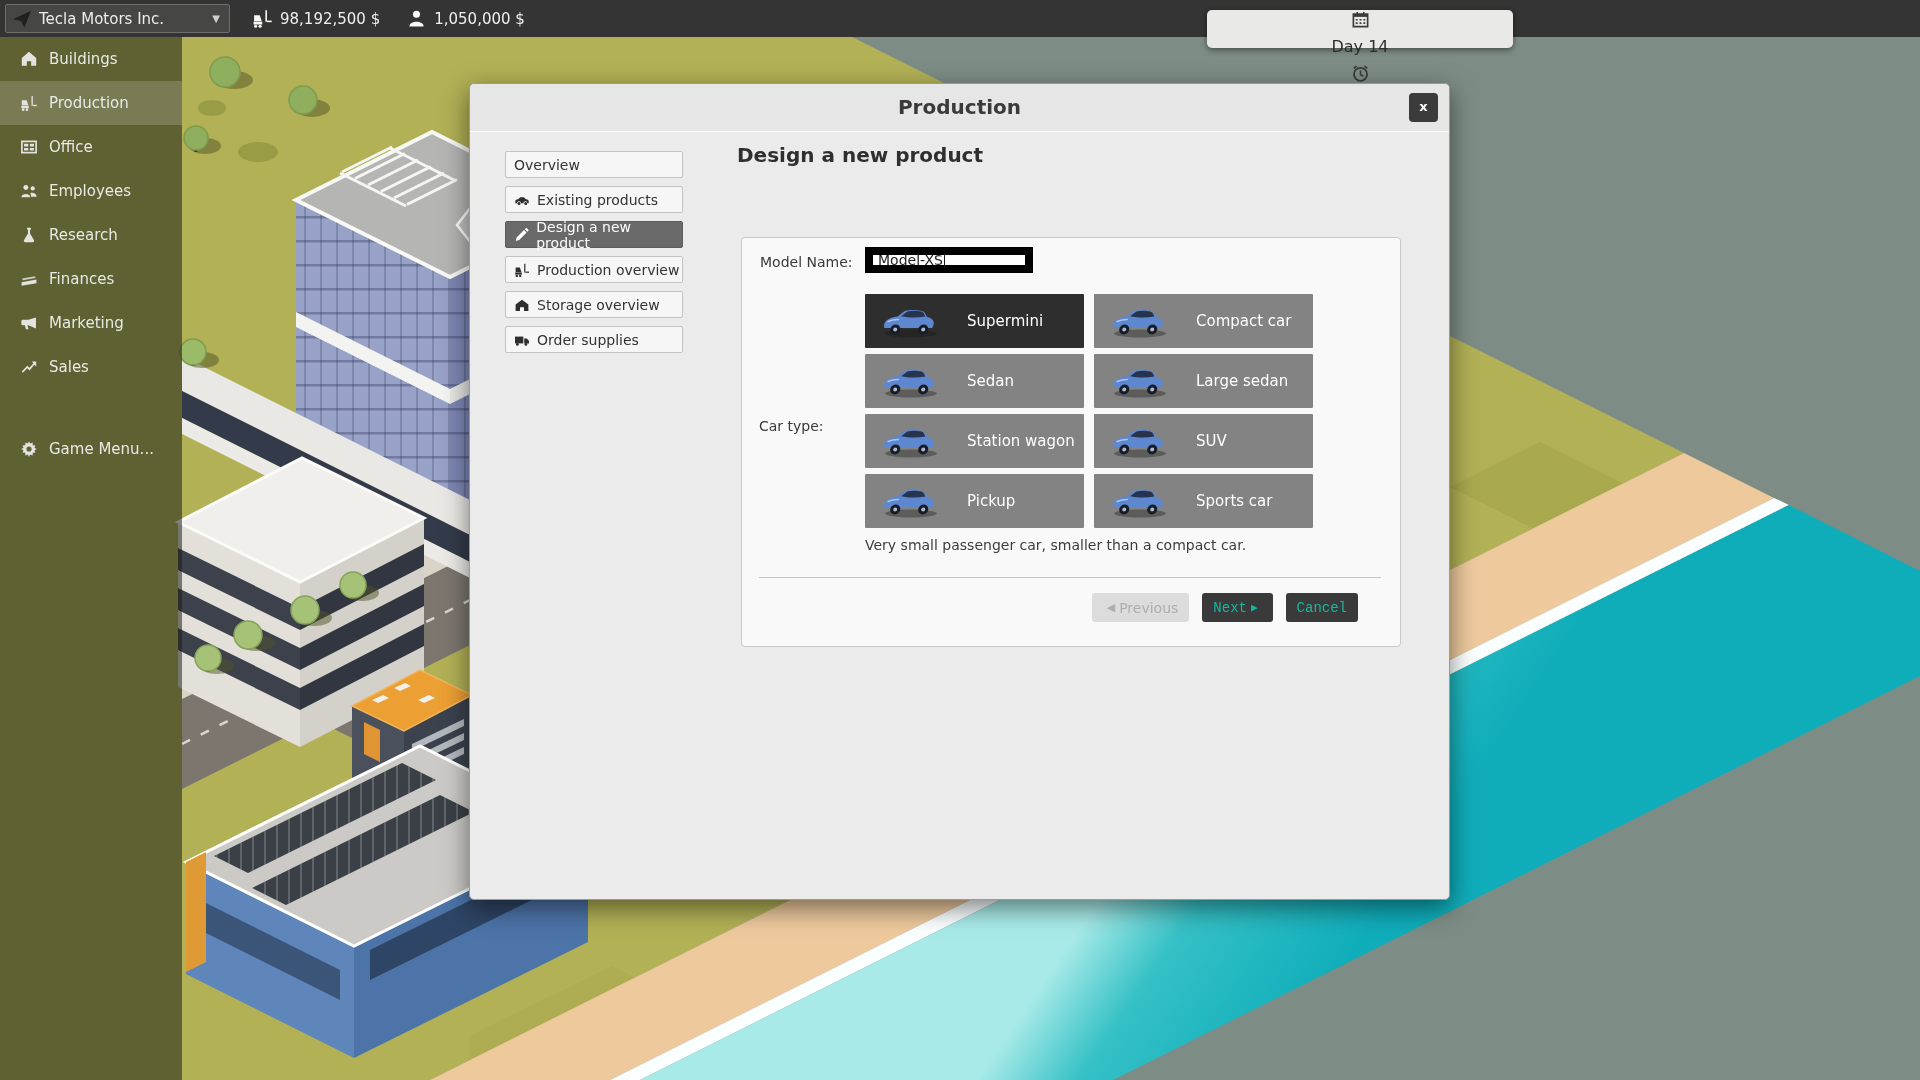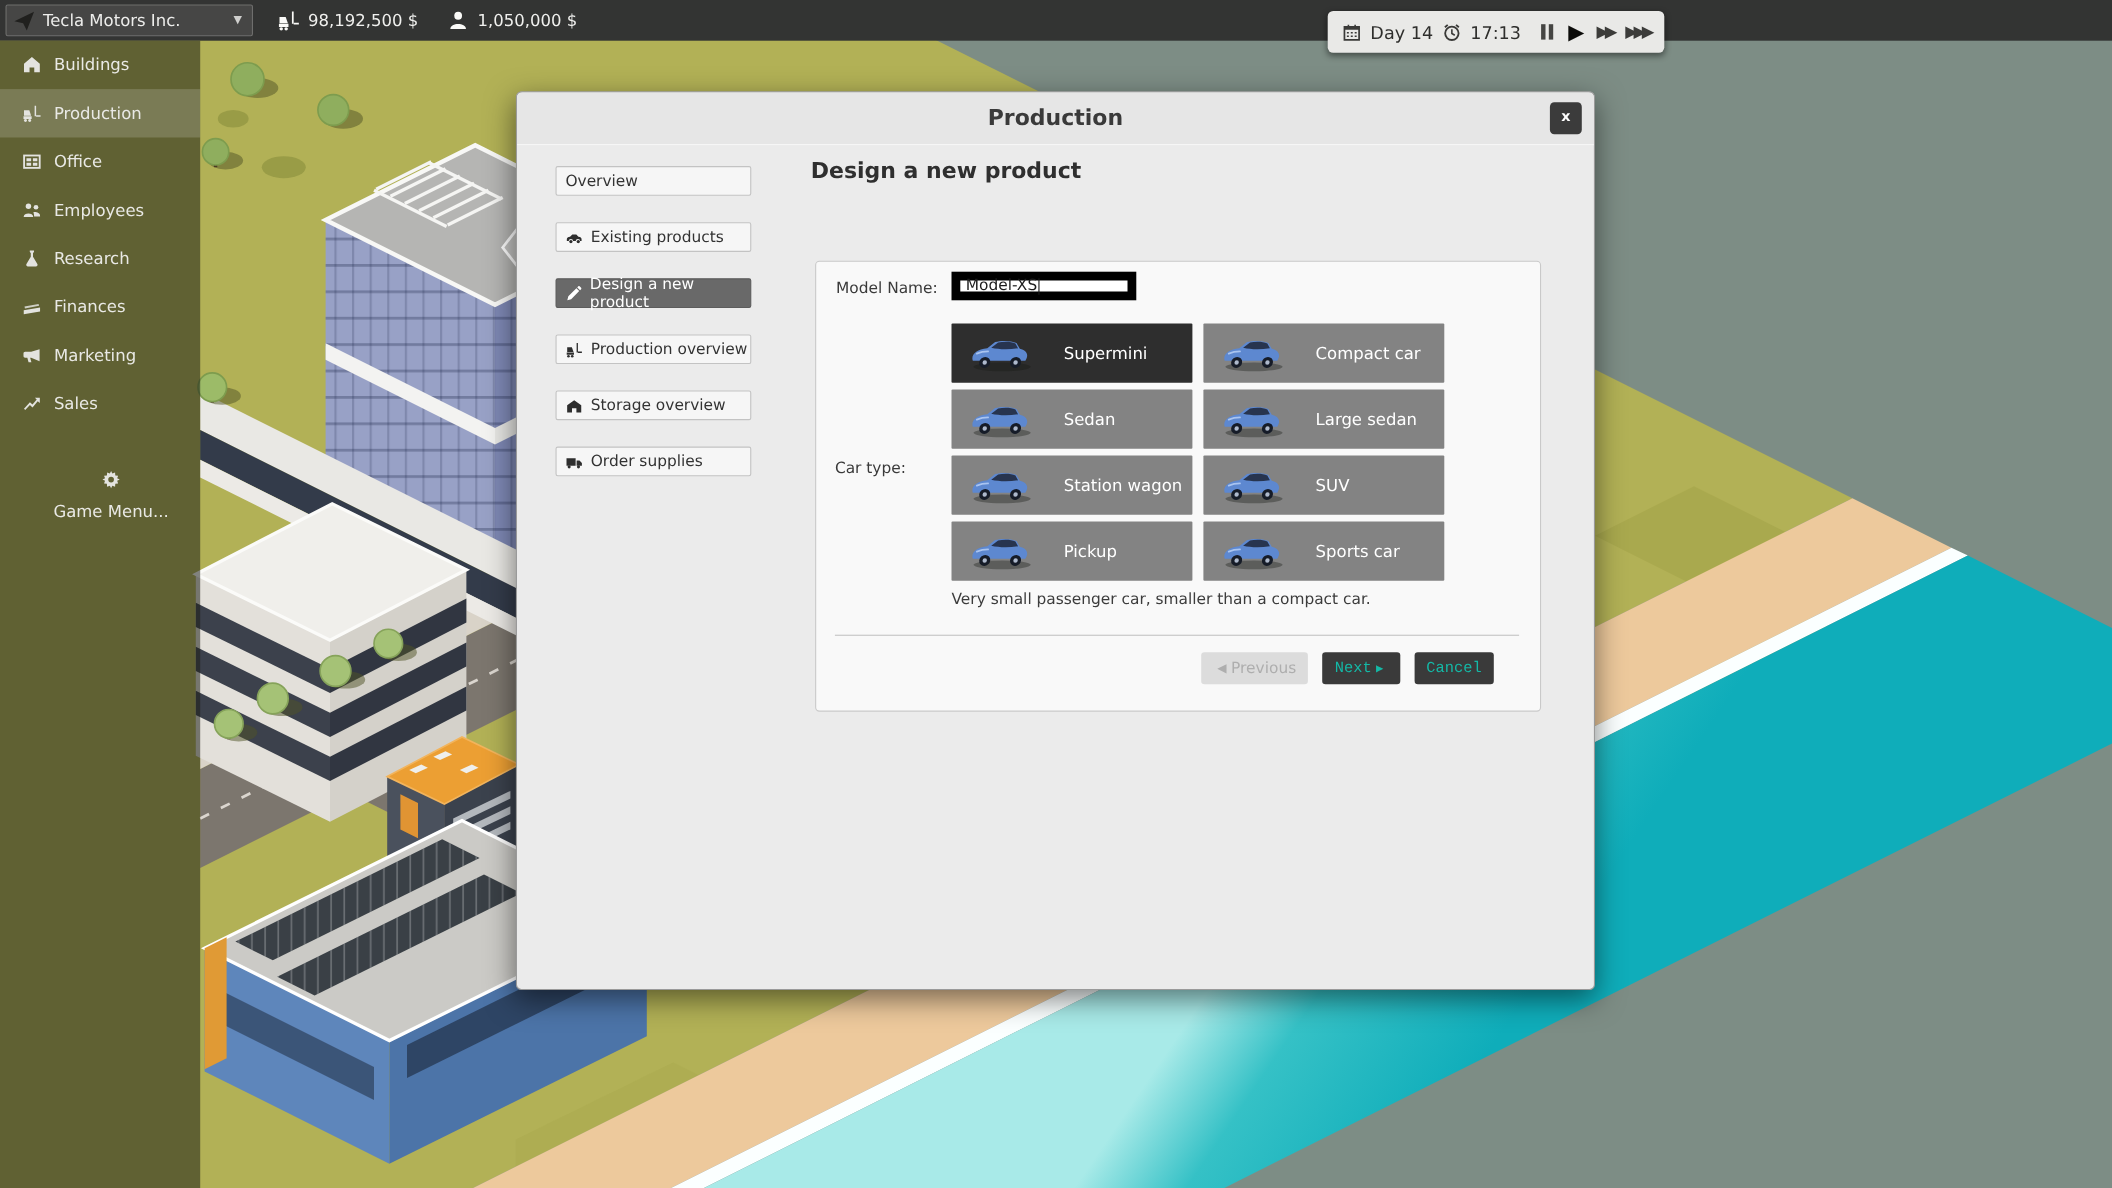--- a/index.html
+++ b/index.html
@@ -27,41 +27,41 @@
   #fund-company{margin-left:22px;}
   #fund-personal{margin-left:26px;}
   .fund .icon{width:21px;height:21px;color:#fafaf8;}
   .icon{display:inline-block;line-height:0;}
   .icon svg{width:100%;height:100%;}
   
   #time-panel{
     position:absolute;left:1207px;top:10px;width:306px;height:38px;z-index:50;
     background:#e9e9e7;border-radius:5px;box-shadow:0 2px 6px rgba(0,0,0,.45);
     display:flex;align-items:center;padding:0 13px;box-sizing:border-box;gap:8px;
-    color:#2e2e2c;font-size:16px;
+    color:#2e2e2c;font-size:16px;flex-direction:column;
   }
   #time-panel .icon{width:19px;height:19px;color:#3a3a38;}
   #time-panel .val{white-space:nowrap;}
   #time-panel .controls{display:flex;align-items:center;gap:11px;margin-left:10px;}
   .ctl{cursor:pointer;display:flex;align-items:center;}
   .ctl.pause span{display:inline-block;width:4px;height:14px;background:#454543;margin-right:3px;}
   .ctl .tri{font-size:15px;color:#3c3c3a;letter-spacing:-4px;line-height:1;}
   .ctl.play .tri{font-size:19px;color:#0c0c0a;letter-spacing:0;}
   
   #sidebar{
     position:absolute;left:0;top:37px;width:182px;height:1043px;z-index:30;
     background:rgba(30,31,24,.55);box-sizing:border-box;
   }
   .side-item{
     height:44px;display:flex;align-items:center;padding-left:20px;gap:11px;
     color:#e9e9e5;font-size:15px;cursor:pointer;
   }
   .side-item .icon{width:18px;height:18px;color:#e3e3df;}
   .side-item.selected{background:rgba(255,255,255,.17);}
-  .side-item.gap{margin-top:38px;flex-direction:column;}
+  .side-item.gap{margin-top:38px;}
   
   #dialog{
     position:absolute;left:469px;top:83px;width:981px;height:817px;z-index:60;
     background:#ebebeb;border:1px solid #9a9a9a;border-radius:5px;
     box-shadow:0 8px 26px rgba(0,0,0,.5);box-sizing:border-box;
   }
   #dlg-header{
     position:relative;height:47px;background:#e6e6e6;border-bottom:1px solid #c7c7c7;
     border-radius:5px 5px 0 0;
   }
@@ -69,21 +69,21 @@
     text-align:center;line-height:47px;font-size:20px;font-weight:bold;color:#3a3a3a;
   }
   #dlg-close{
     position:absolute;right:11px;top:9px;width:29px;height:29px;background:#3b3b3b;
     border-radius:4px;color:#fff;font-size:13px;font-weight:bold;text-align:center;
     line-height:28px;cursor:pointer;
   }
   #dlg-body{position:absolute;left:0;top:47px;right:0;bottom:0;border-top:1px solid #fbfbfb;}
   #dlg-tabs{position:absolute;left:35px;top:19px;width:178px;}
   .tab{
-    height:27px;margin-bottom:24px;background:#f6f6f6;border:1px solid #c3c3c3;border-radius:2px;
+    height:27px;margin-bottom:8px;background:#f6f6f6;border:1px solid #c3c3c3;border-radius:2px;
     display:flex;align-items:center;padding-left:8px;gap:7px;font-size:14px;color:#333;
     cursor:pointer;box-sizing:border-box;
   }
   .tab .icon{width:16px;height:16px;color:#2e2e2e;}
   .tab.selected{background:#696969;border-color:#5c5c5c;color:#fff;}
   .tab.selected .icon{color:#fff;}
   #page-heading{position:absolute;left:267px;top:11px;font-size:20px;font-weight:bold;color:#2f2f2f;}
   #page-desc{position:absolute;left:267px;top:51px;font-size:14.5px;color:#3f3f3f;}
   #form-panel{
     position:absolute;left:271px;top:105px;width:660px;height:410px;background:#f9f9f9;

